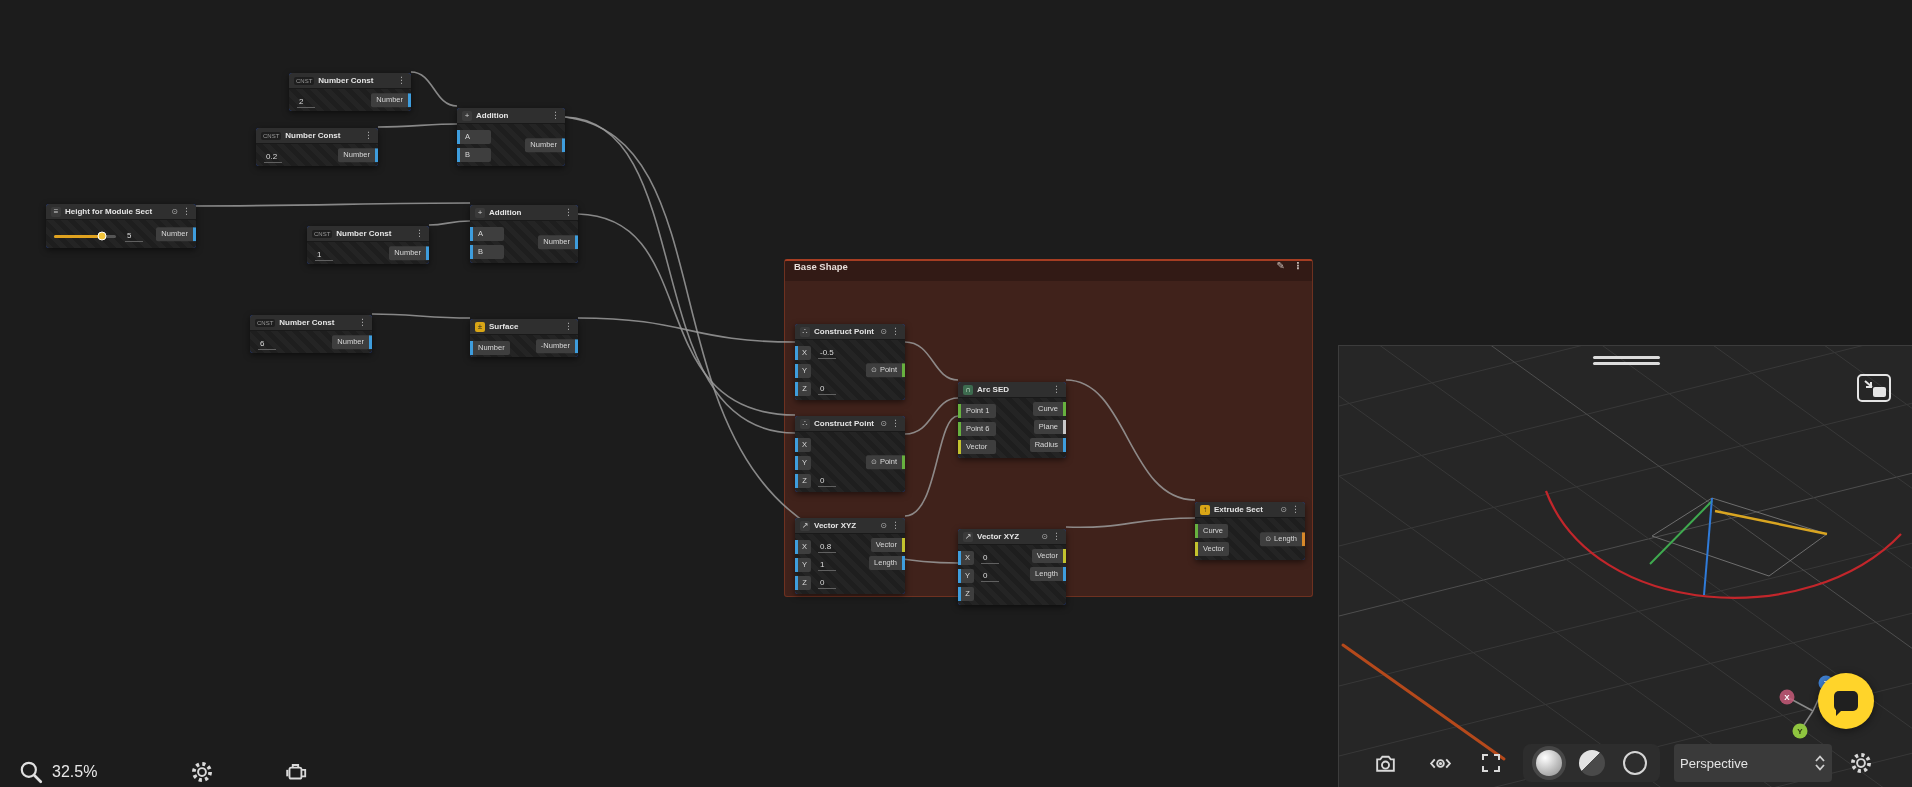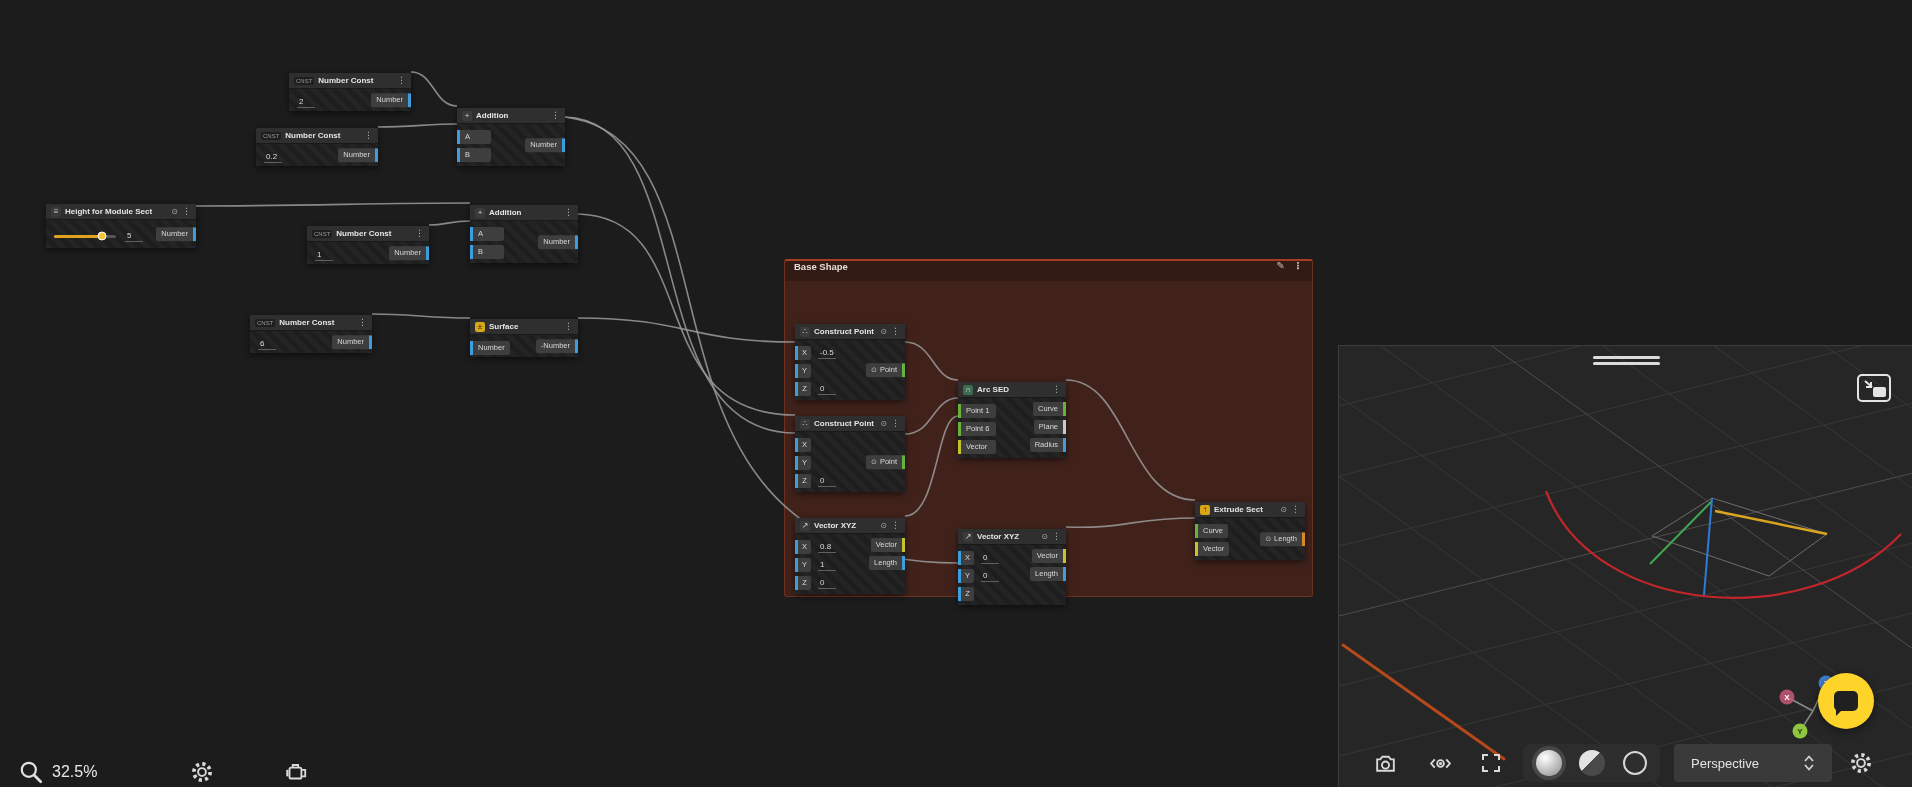--- a/index.html
+++ b/index.html
@@ -73,21 +73,21 @@
   .shade-group { position:absolute; left:184px; top:398px; width:137px; height:38px; background:#2d2d2d;
                  border-radius:8px; display:flex; align-items:center; justify-content:space-around; padding:0 4px; }
   .sphere-btn { width:34px; height:34px; border-radius:50%; display:flex; align-items:center; justify-content:center; }
   .sphere-btn.selected { background:#474747; }
   .s1 { width:26px; height:26px; border-radius:50%;
         background:radial-gradient(circle at 35% 30%, #ffffff, #bdbdbd 55%, #8d8d8d); }
   .s2 { width:26px; height:26px; border-radius:50%;
         background:linear-gradient(135deg,#e3e3e3 46%,#4a4a4a 46%); }
   .s3 { width:24px; height:24px; border-radius:50%; border:2px solid #d5d5d5; }
   .cam-select { position:absolute; left:335px; top:398px; width:158px; height:38px; background:#3a3a3a;
-                border-radius:4px; display:flex; align-items:center; padding:0 17px; color:#e4e4e4; font-size:13px; }
+                border-radius:4px; display:flex; align-items:center; padding:0 6px; color:#e4e4e4; font-size:13px; }
   .cam-select .spacer { flex:1; }
   .chat-btn { position:absolute; left:479px; top:327px; width:56px; height:56px; border-radius:50%;
               background:#ffd42a; display:flex; align-items:center; justify-content:center;
               box-shadow:0 2px 8px rgba(0,0,0,.45); }
   .chat-glyph { width:24px; height:20px; background:#202020; border-radius:5px; position:relative; }
   .chat-glyph::after { content:""; position:absolute; left:2px; bottom:-5px;
                        border:5px solid transparent; border-top-color:#202020; border-left-color:#202020; }
   .gizmo { position:absolute; left:432px; top:325px; }
 
   

